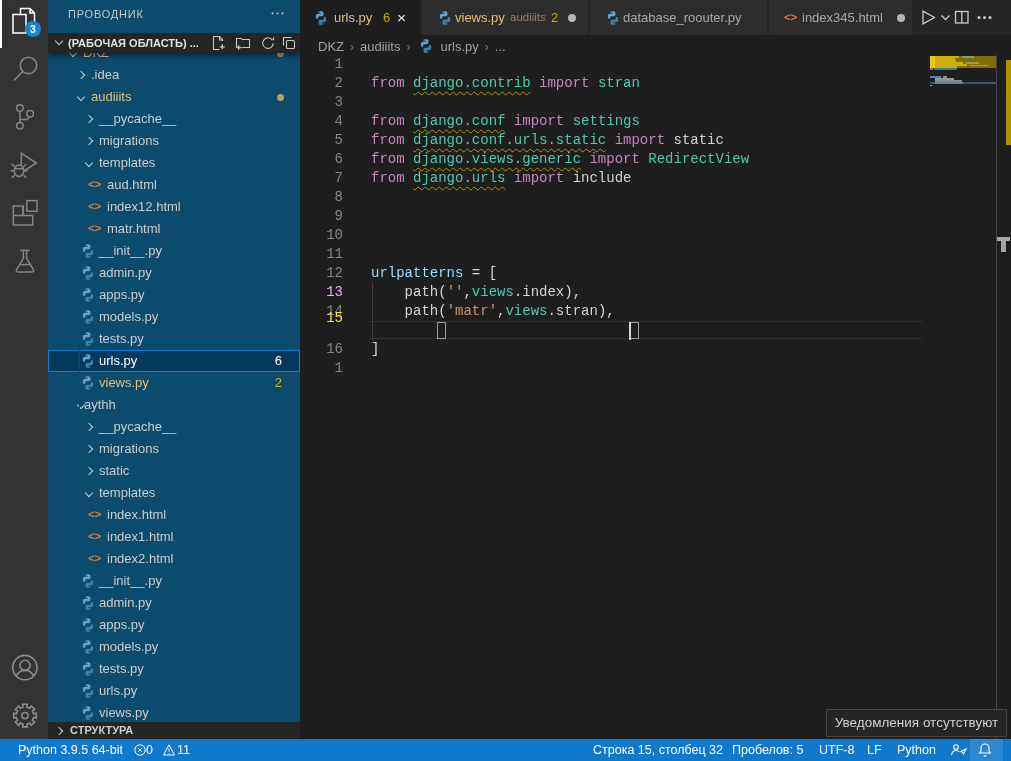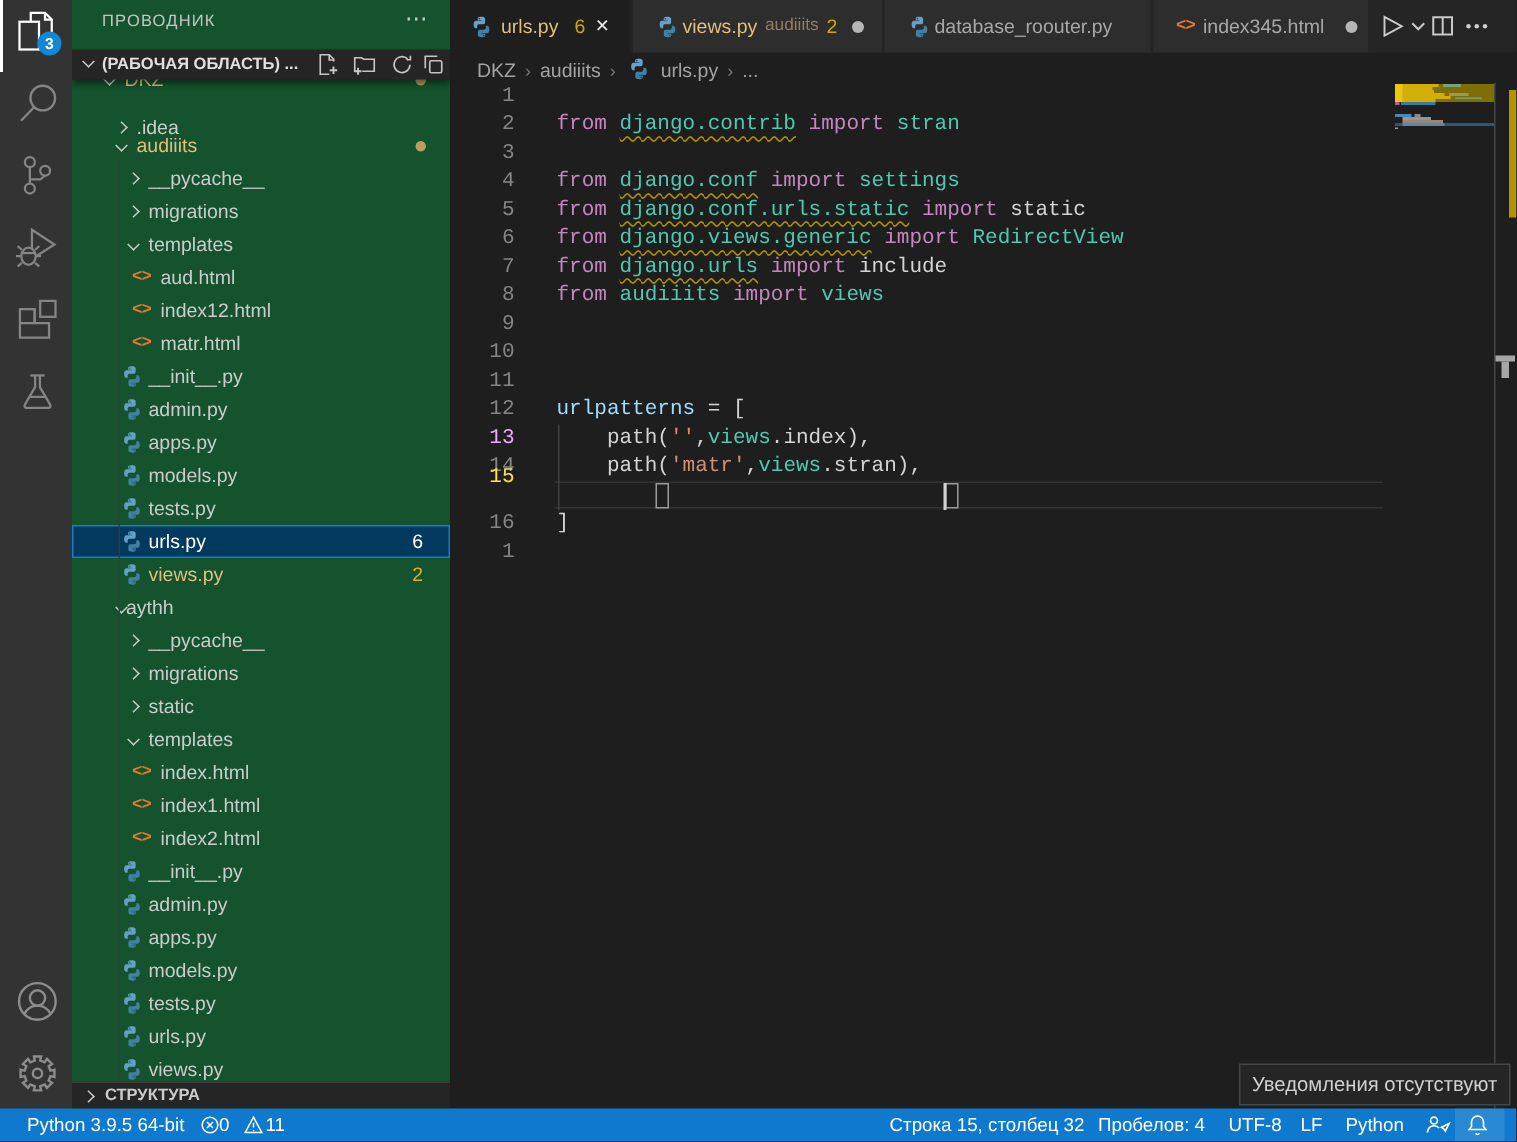--- a/index.html
+++ b/index.html
@@ -1,21 +1,21 @@
 <!DOCTYPE html>
 <html><head><meta charset="utf-8">
 <style>
 *{margin:0;padding:0;box-sizing:border-box}
 html,body{width:1011px;height:761px;overflow:hidden;background:#1e1e1e;font-family:"Liberation Sans",sans-serif}
 #wrap{position:relative;width:1011px;height:761px}
 
 #abar{position:absolute;left:0;top:0;width:48px;height:739px;background:#333333}
 #actbord{position:absolute;left:0;top:0;width:2px;height:48px;background:#ffffff}
 
-#sbar{position:absolute;left:48px;top:0;width:252px;height:739px;background:#14532d;overflow:hidden}
+#sbar{position:absolute;left:48px;top:0;width:252px;height:739px;background:#0c4a6e;overflow:hidden}
 #sbtitle{position:absolute;left:20px;top:0;height:28px;line-height:28px;font-size:11px;color:#c5c5c5;letter-spacing:.8px}
 #sbdots{position:absolute;right:14px;top:0;height:28px;line-height:26px;color:#cccccc;font-size:15px;letter-spacing:1px}
 #wshead{position:absolute;left:0;top:33px;width:252px;height:20px;background:#252526;z-index:5;box-shadow:0 3px 4px rgba(0,0,0,.45)}
 #wshead .lbl{position:absolute;left:20px;top:0;line-height:20px;font-size:11px;font-weight:700;color:#e0e0e0}
 .hic{position:absolute;top:2px;width:16px;height:16px}
 .hic svg{stroke:#c5c5c5;fill:none;stroke-width:1.1}
 .chev{position:absolute;width:6px;height:6px;border-right:1.4px solid #cccccc;border-bottom:1.4px solid #cccccc}
 .chev.e{transform:rotate(45deg)}   
 .chev.c{transform:rotate(-45deg)}  
 #tree{position:absolute;left:0;top:42px;width:252px;height:679px}
@@ -126,21 +126,21 @@
 
 <div id="sbar">
   <div id="sbtitle">ПРОВОДНИК</div>
   <div id="sbdots">⋯</div>
   <div id="tree">
         <div class="row gold" style="top:0px">
           <span class="chev e" style="left:22px"></span>
           <span class="nm" style="left:35px">DKZ</span>
           <span class="dot" style="right:16px"></span>
         </div>
-        <div class="row " style="top:32px">
+        <div class="row " style="top:22px">
           <span class="chev c" style="left:30px"></span>
           <span class="nm" style="left:43px">.idea</span>
         </div>
         <div class="row gold" style="top:44px">
           <span class="chev e" style="left:30px"></span>
           <span class="nm" style="left:43px">audiiits</span>
           <span class="dot" style="right:16px"></span>
         </div>
         <div class="row " style="top:66px">
           <span class="chev c" style="left:38px"></span>
@@ -387,21 +387,20 @@
         <div class="ln" style="top:38px;color:#858585">3</div>
         <div class="ln" style="top:57px;color:#858585">4</div>
         <div class="cl" style="top:57px"><span class="k">from</span> <span class="m sq">django.conf</span> <span class="k">import</span> <span class="m">settings</span></div>
         <div class="ln" style="top:76px;color:#858585">5</div>
         <div class="cl" style="top:76px"><span class="k">from</span> <span class="m sq">django.conf.urls.static</span> <span class="k">import</span> static</div>
         <div class="ln" style="top:95px;color:#858585">6</div>
         <div class="cl" style="top:95px"><span class="k">from</span> <span class="m sq">django.views.generic</span> <span class="k">import</span> <span class="m">RedirectView</span></div>
         <div class="ln" style="top:114px;color:#858585">7</div>
         <div class="cl" style="top:114px"><span class="k">from</span> <span class="m sq">django.urls</span> <span class="k">import</span> include</div>
         <div class="ln" style="top:133px;color:#858585">8</div>
-        <div class="cl" style="top:133px"><span class="k">from</span> <span class="m">audiiits</span> <span class="k">import</span> <span class="m">views</span></div>
         <div class="ln" style="top:152px;color:#858585">9</div>
         <div class="ln" style="top:171px;color:#858585">10</div>
         <div class="ln" style="top:190px;color:#858585">11</div>
         <div class="ln" style="top:209px;color:#858585">12</div>
         <div class="cl" style="top:209px"><span class="v">urlpatterns</span> = [</div>
         <div class="ln" style="top:228px;color:#f0abfc">13</div>
         <div class="cl" style="top:228px">    path(<span class="s">''</span>,<span class="m">views</span>.index),</div>
         <div class="ln" style="top:247px;color:#858585">14</div>
         <div class="cl" style="top:247px">    path(<span class="s">'matr'</span>,<span class="m">views</span>.stran),</div>
         <div class="ln" style="top:254px;color:#fde047">15</div>
@@ -449,21 +448,21 @@
   <span class="sbi" style="left:18px">Python 3.9.5 64-bit</span>
   <svg class="sbi" style="left:133px;top:4px" width="60" height="14" viewBox="0 0 60 14" fill="none" stroke="#ffffff" stroke-width="1">
     <circle cx="7" cy="7" r="5.2"></circle>
         <path d="M5 5l4 4M9 5l-4 4"></path>
     <path d="M36 1.8 41.5 12h-11z"></path>
         <path d="M36 5.5v3.2M36 10.3v.9"></path>
   </svg>
   <span class="sbi" style="left:146px">0</span>
   <span class="sbi" style="left:177px">11</span>
   <span class="sbi" style="left:593px">Строка 15, столбец 32</span>
-  <span class="sbi" style="left:732px">Пробелов: 4</span>
+  <span class="sbi" style="left:732px">Пробелов: 5</span>
   <span class="sbi" style="left:819px">UTF-8</span>
   <span class="sbi" style="left:867px">LF</span>
   <span class="sbi" style="left:897px">Python</span>
   <svg class="sbi" style="left:948px;top:3px" width="22" height="16" viewBox="0 0 22 16" fill="none" stroke="#ffffff" stroke-width="1.1">
     <circle cx="8" cy="5" r="2.3"></circle>
         <path d="M3.5 13c.5-3 2-4.5 4.5-4.5 1.5 0 2.6.5 3.4 1.5"></path>
         <path d="M13 9.5l5-2.5-2.5 5-1-1.5z"></path>
   </svg>
   <div class="sbi" style="left:970px;width:33px;height:22px;background:rgba(255,255,255,.12)"></div>
   <svg class="sbi" style="left:977px;top:3px" width="16" height="16" viewBox="0 0 16 16" fill="none" stroke="#ffffff" stroke-width="1.1">

